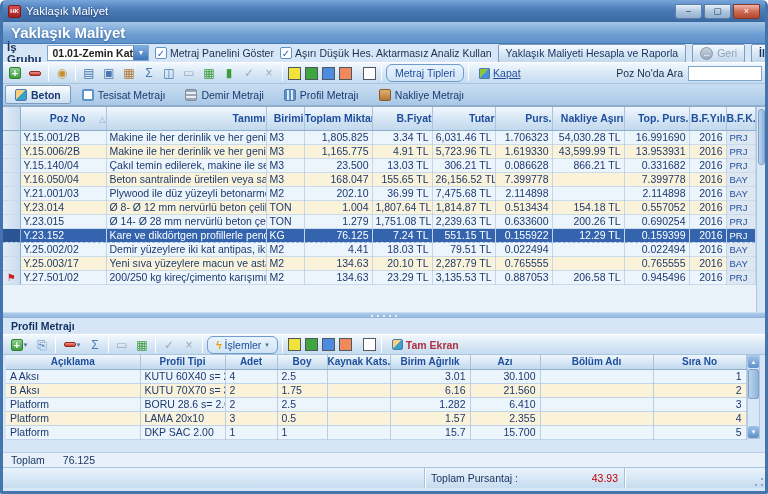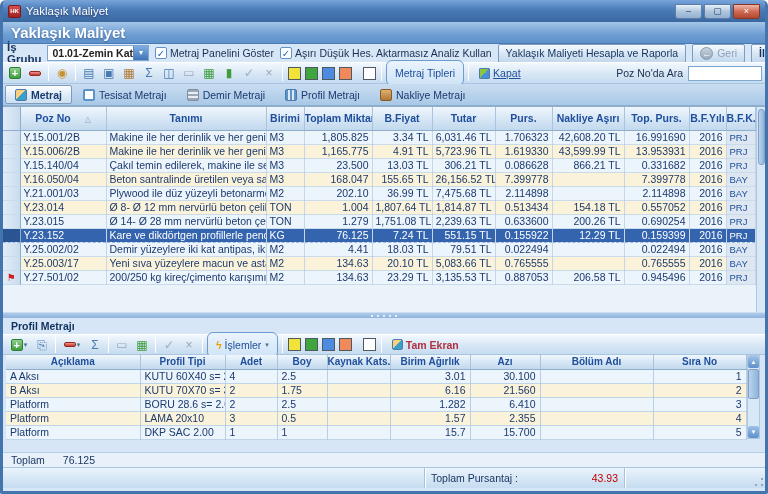--- a/index.html
+++ b/index.html
@@ -45,21 +45,21 @@
              border-top:1px solid #fff; border-bottom:1px solid #A9C4DE; display:flex; align-items:center; padding:0 3px; gap:2px; }
   .tbi { width:18px; height:18px; display:flex; align-items:center; justify-content:center; border-radius:2px; cursor:pointer; font-size:12px; }
   .sep { width:1px; height:16px; background:#A8C0D8; border-right:1px solid #fff; margin:0 2px; }
   .ic-plus { width:12px; height:12px; background:linear-gradient(#8ED08E,#3E9E3E); border:1px solid #2E7D32; border-radius:2px;
              color:#fff; font-size:11px; line-height:10px; text-align:center; font-weight:bold; }
   .ic-minus { width:12px; height:5px; background:linear-gradient(#F09898,#C0392B); border:1px solid #97281C; border-radius:2px; }
   .ic-g { font-size:12px; color:#4A7AB0; }
   .ic-gold { color:#C8902C; } .ic-brown { color:#B07838; } .ic-green { color:#3E9E3E; } .ic-gray { color:#9AA8B8; }
   .swatch { width:13px; height:13px; border:1px solid #505860; margin:0 1px; cursor:pointer; }
   .toggle-btn { height:18px; border:1px solid #6E9CCE; border-radius:6px; background:linear-gradient(#EAF4FD,#CFE3F6);
-                color:#1E4E9C; font-size:10.5px; padding:12px 8px; display:flex; align-items:center; cursor:pointer;text-align:center; }
+                color:#1E4E9C; font-size:10.5px; padding:4px 8px; display:flex; align-items:center; cursor:pointer;text-align:center; }
   .flat-btn { height:28px; display:flex; align-items:center; gap:3px; font-size:10.5px; color:#1E4E9C; padding:0 6px; cursor:pointer; }
   .ic-win { width:11px; height:11px; border:1px solid #4A7AB0; background:linear-gradient(135deg,#8CC63F 50%,#4A90D9 50%); border-radius:1px; }
   .spacer { flex:1; }
   .search-lbl { font-size:10.5px; color:#1A2E50; margin-right:3px; white-space:nowrap; }
   .search-input { width:74px; height:15px; border:1px solid #7FA8D0; background:#fff; font-size:10px; padding:0 2px; }
 
   
   .tabsrow { top:84px; height:22px; background:linear-gradient(#C9DDF1,#A9C8E6); border-bottom:1px solid #8FAECC;
              display:flex; align-items:center; padding:0 2px; gap:2px; }
   .tab { height:19px; display:flex; align-items:center; gap:4px; padding:0 9px; font-size:10.5px; color:#1A3A6E;
@@ -70,21 +70,21 @@
   .tic.bars { background:repeating-linear-gradient(#9AA8B8 0 2px,#E8EEF4 2px 4px); border:1px solid #808E9E; }
   .tic.pipe { background:#fff; border:2px solid #5E93C8; }
   .tic.grid { background:repeating-linear-gradient(90deg,#5E93C8 0 2px,#DCE8F4 2px 4px); border:1px solid #4A7AB0; }
   .tic.boxy { background:linear-gradient(#E0B070,#B07838); border:1px solid #8A5A24; }
 
   
   .gridwrap { top:106px; height:206px; background:#EAF2FA; border-top:1px solid #8FAECC; display:flex; }
   table { border-collapse:collapse; table-layout:fixed; }
   .maintbl { width:752px; align-self:flex-start; }
   .maintbl th { height:23px; background:linear-gradient(#F0F6FC,#CEE1F2 70%,#C2D8EC); border-right:1px solid #A9C4DE;
-                border-bottom:1px solid #8FAECC; font-size:10.5px; color:#1E4E9C; font-weight:bold; text-align:center; overflow:hidden; white-space:nowrap; }
+                border-bottom:1px solid #8FAECC; font-size:10.5px; color:#1E4E9C; font-weight:bold; text-align:right; overflow:hidden; white-space:nowrap; }
   .maintbl td { height:14px; font-size:10.5px; color:#1C3A6E; border-right:1px solid rgba(145,172,205,.4);
                 border-bottom:1px solid rgba(170,195,222,.5); padding:0 3px; white-space:nowrap; overflow:hidden; }
   tr.r-even td { background:#ECF4FC; }
   tr.r-odd  td { background:#FBF3D9; }
   .maintbl td.c10 { background:#DDE7F2 !important; color:#1E4E9C; }
   tr.selected td { background:#3464AE !important; color:#fff; border-bottom:1px dashed #9FB8E0; border-top:1px dashed #9FB8E0; }
   tr.selected td.c10 { background:#3464AE !important; color:#fff; }
   td.ind, th.ind { background:linear-gradient(90deg,#E2ECF6,#C8DCEE) !important; border-right:1px solid #8FAECC; padding:0; text-align:center; }
   tr.selected td.ind { background:#2A5494 !important; }
   .flagg { color:#CC2222; font-size:10px; line-height:10px; }
@@ -234,21 +234,21 @@
       <span style="text-decoration:underline">Kapat</span>
     </span>
     <span class="spacer"></span>
     <span class="search-lbl">Poz No'da Ara</span>
     <input class="search-input" value="" style="">
   </div>
 
   <div class="tabsrow abs">
     <span class="tab active">
       <span class="tic pencil"></span>
-      <span>Metraj</span>
+      <span>Beton</span>
     </span>
     <span class="tab">
       <span class="tic pipe"></span>
       <span>Tesisat Metrajı</span>
     </span>
     <span class="tab">
       <span class="tic bars"></span>
       <span>Demir Metraji</span>
     </span>
     <span class="tab">
@@ -296,21 +296,21 @@
       <tbody>
           <tr class="r-even">
             <td class="ind"></td>
             <td class="c0">Y.15.001/2B</td>
             <td class="c1">Makine ile her derinlik ve her genişlikte yum</td>
             <td class="c2">M3</td>
             <td class="c3">1,805.825</td>
             <td class="c4">3.34 TL</td>
             <td class="c5">6,031.46 TL</td>
             <td class="c6">1.706323</td>
-            <td class="c7">42,608.20 TL</td>
+            <td class="c7">54,030.28 TL</td>
             <td class="c8">16.991690</td>
             <td class="c9">2016</td>
             <td class="c10">PRJ</td>
           </tr>
           <tr class="r-odd">
             <td class="ind"></td>
             <td class="c0">Y.15.006/2B</td>
             <td class="c1">Makine ile her derinlik ve her genişlikte yum</td>
             <td class="c2">M3</td>
             <td class="c3">1,165.775</td>
@@ -420,21 +420,21 @@
             <td class="c9">2016</td>
             <td class="c10">BAY</td>
           </tr>
           <tr class="r-odd">
             <td class="ind"></td>
             <td class="c0">Y.25.003/17</td>
             <td class="c1">Yeni sıva yüzeylere macun ve astar uygulan</td>
             <td class="c2">M2</td>
             <td class="c3">134.63</td>
             <td class="c4">20.10 TL</td>
-            <td class="c5">5,083.66 TL</td>
+            <td class="c5">2,287.79 TL</td>
             <td class="c6">0.765555</td>
             <td class="c7"></td>
             <td class="c8">0.765555</td>
             <td class="c9">2016</td>
             <td class="c10">BAY</td>
           </tr>
           <tr class="r-even">
             <td class="ind"><span class="flagg">⚑</span></td>
             <td class="c0">Y.27.501/02</td>
             <td class="c1">200/250 kg kireç/çimento karışımı kaba ve i</td>

